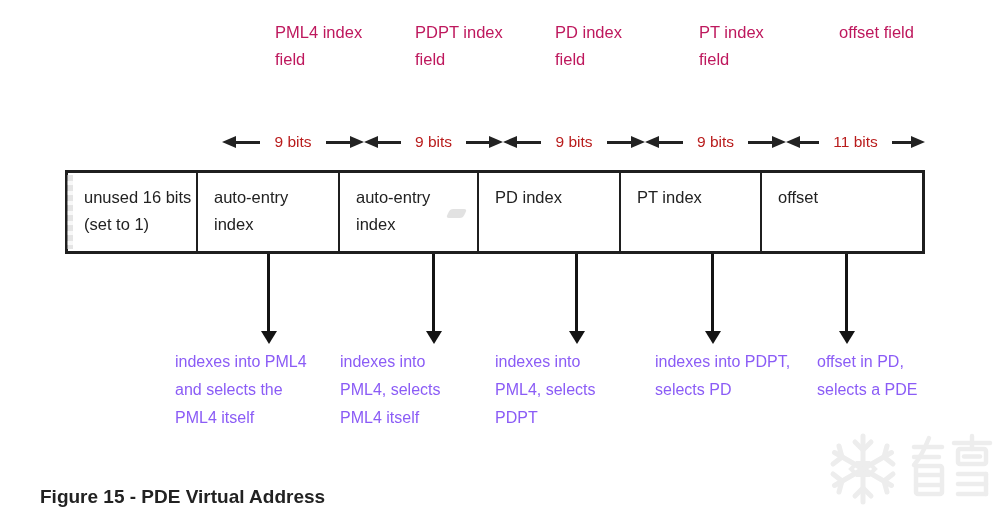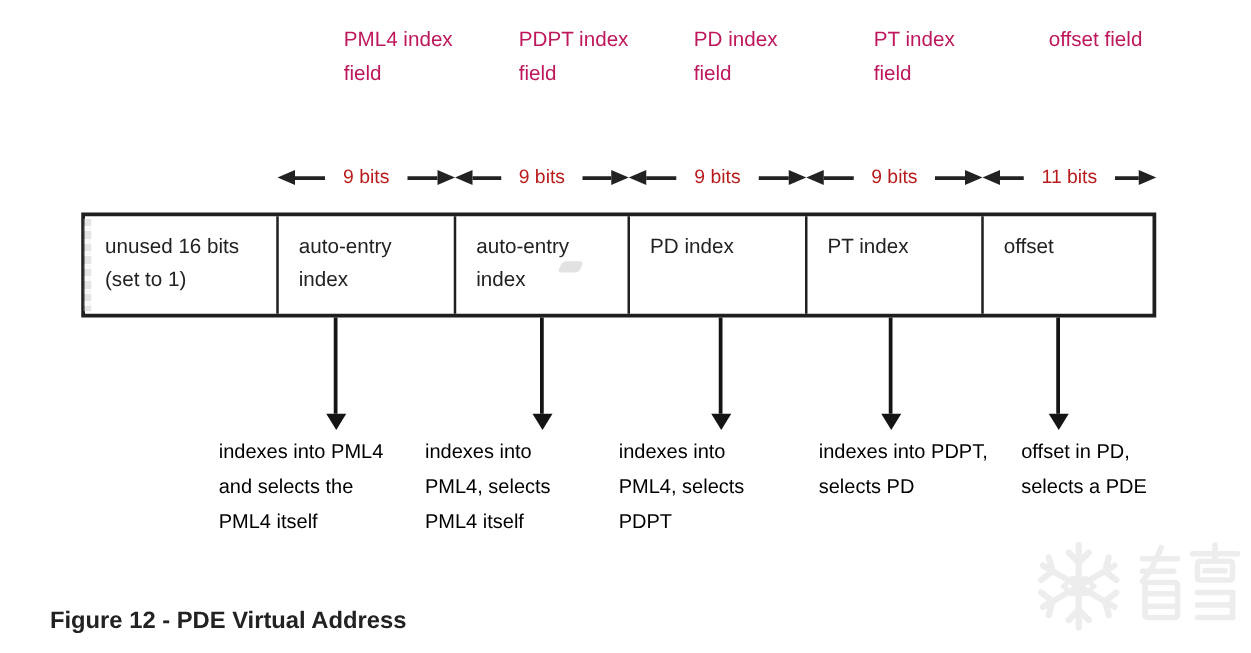--- a/index.html
+++ b/index.html
@@ -93,21 +93,21 @@
     border-right: 8.5px solid transparent;
     border-top: 13px solid #141414;
   }
 
   
   .annotation {
     top: 348px;
     font-size: 16px;
     line-height: 28px;
     white-space: pre-line;
-    color: #000000;
+    color: #8b5cf6;
   }
 
   
   #figure-caption {
     left: 40px; top: 486px;
     font-size: 19px;
     font-weight: bold;
     color: #222;
   }
 
@@ -159,21 +159,21 @@
   </div>
   <div class="abs bitspan" style="left:786px;width:139px">
     <span class="tri-left"></span>
     <span class="bitline"></span>
     <span class="bitlabel">11 bits</span>
     <span class="bitline"></span>
     <span class="tri-right"></span>
   </div>
 
   <div id="address-box" class="abs">
-    <div class="cell" style="width:155px">unused 16 bits
+    <div class="cell" style="width:130px">unused 16 bits
 (set to 1)</div>
     <div class="cell" style="width:142px">auto-entry
 index</div>
     <div class="cell" style="width:139px">auto-entry
 index</div>
     <div class="cell" style="width:142px">PD index</div>
     <div class="cell" style="width:141px">PT index</div>
     <div class="cell" style="flex:1">offset</div>
   </div>
   <div id="edge-artifact" class="abs"></div>
@@ -207,21 +207,21 @@
 PML4, selects
 PML4 itself</div>
   <div class="abs annotation" style="left:495px">indexes into
 PML4, selects
 PDPT</div>
   <div class="abs annotation" style="left:655px">indexes into PDPT,
 selects PD</div>
   <div class="abs annotation" style="left:817px">offset in PD,
 selects a PDE</div>
 
-  <div id="figure-caption" class="abs">Figure 12 - PDE Virtual Address</div>
+  <div id="figure-caption" class="abs">Figure 15 - PDE Virtual Address</div>
 
   <div id="watermark" class="abs" role="img" aria-label="看雪">
     <svg width="170" height="78" viewBox="0 0 170 78">
       <g stroke="#ededed" stroke-width="5" fill="none" stroke-linecap="round">
 
         <path d="M37 6 V72"></path>
         <path d="M8.5 22.5 L65.5 55.5"></path>
         <path d="M8.5 55.5 L65.5 22.5"></path>
         <path d="M29 12 L37 20 L45 12"></path>
         <path d="M29 66 L37 58 L45 66"></path>

